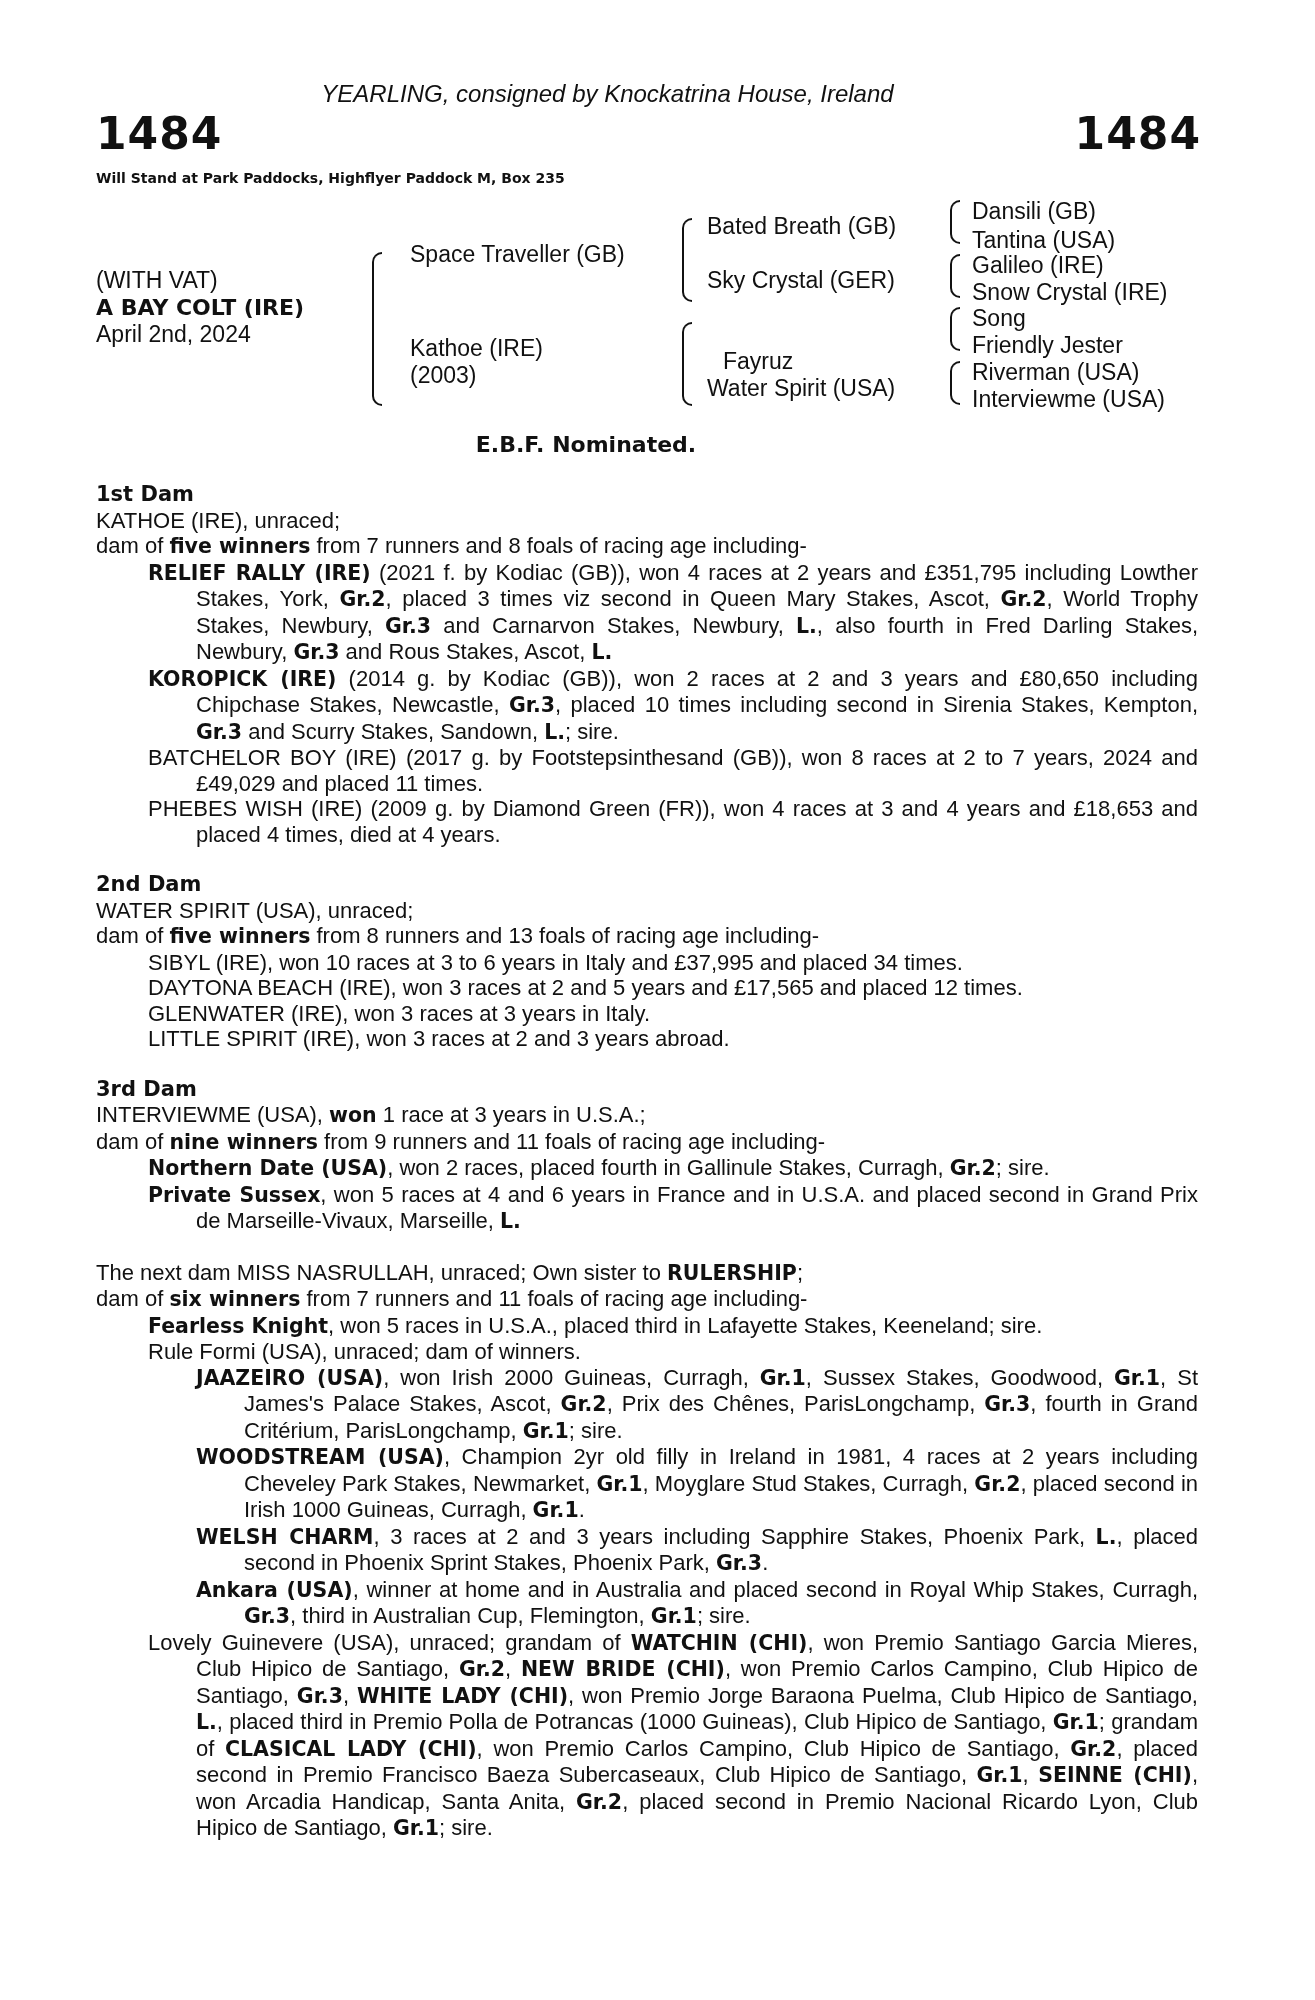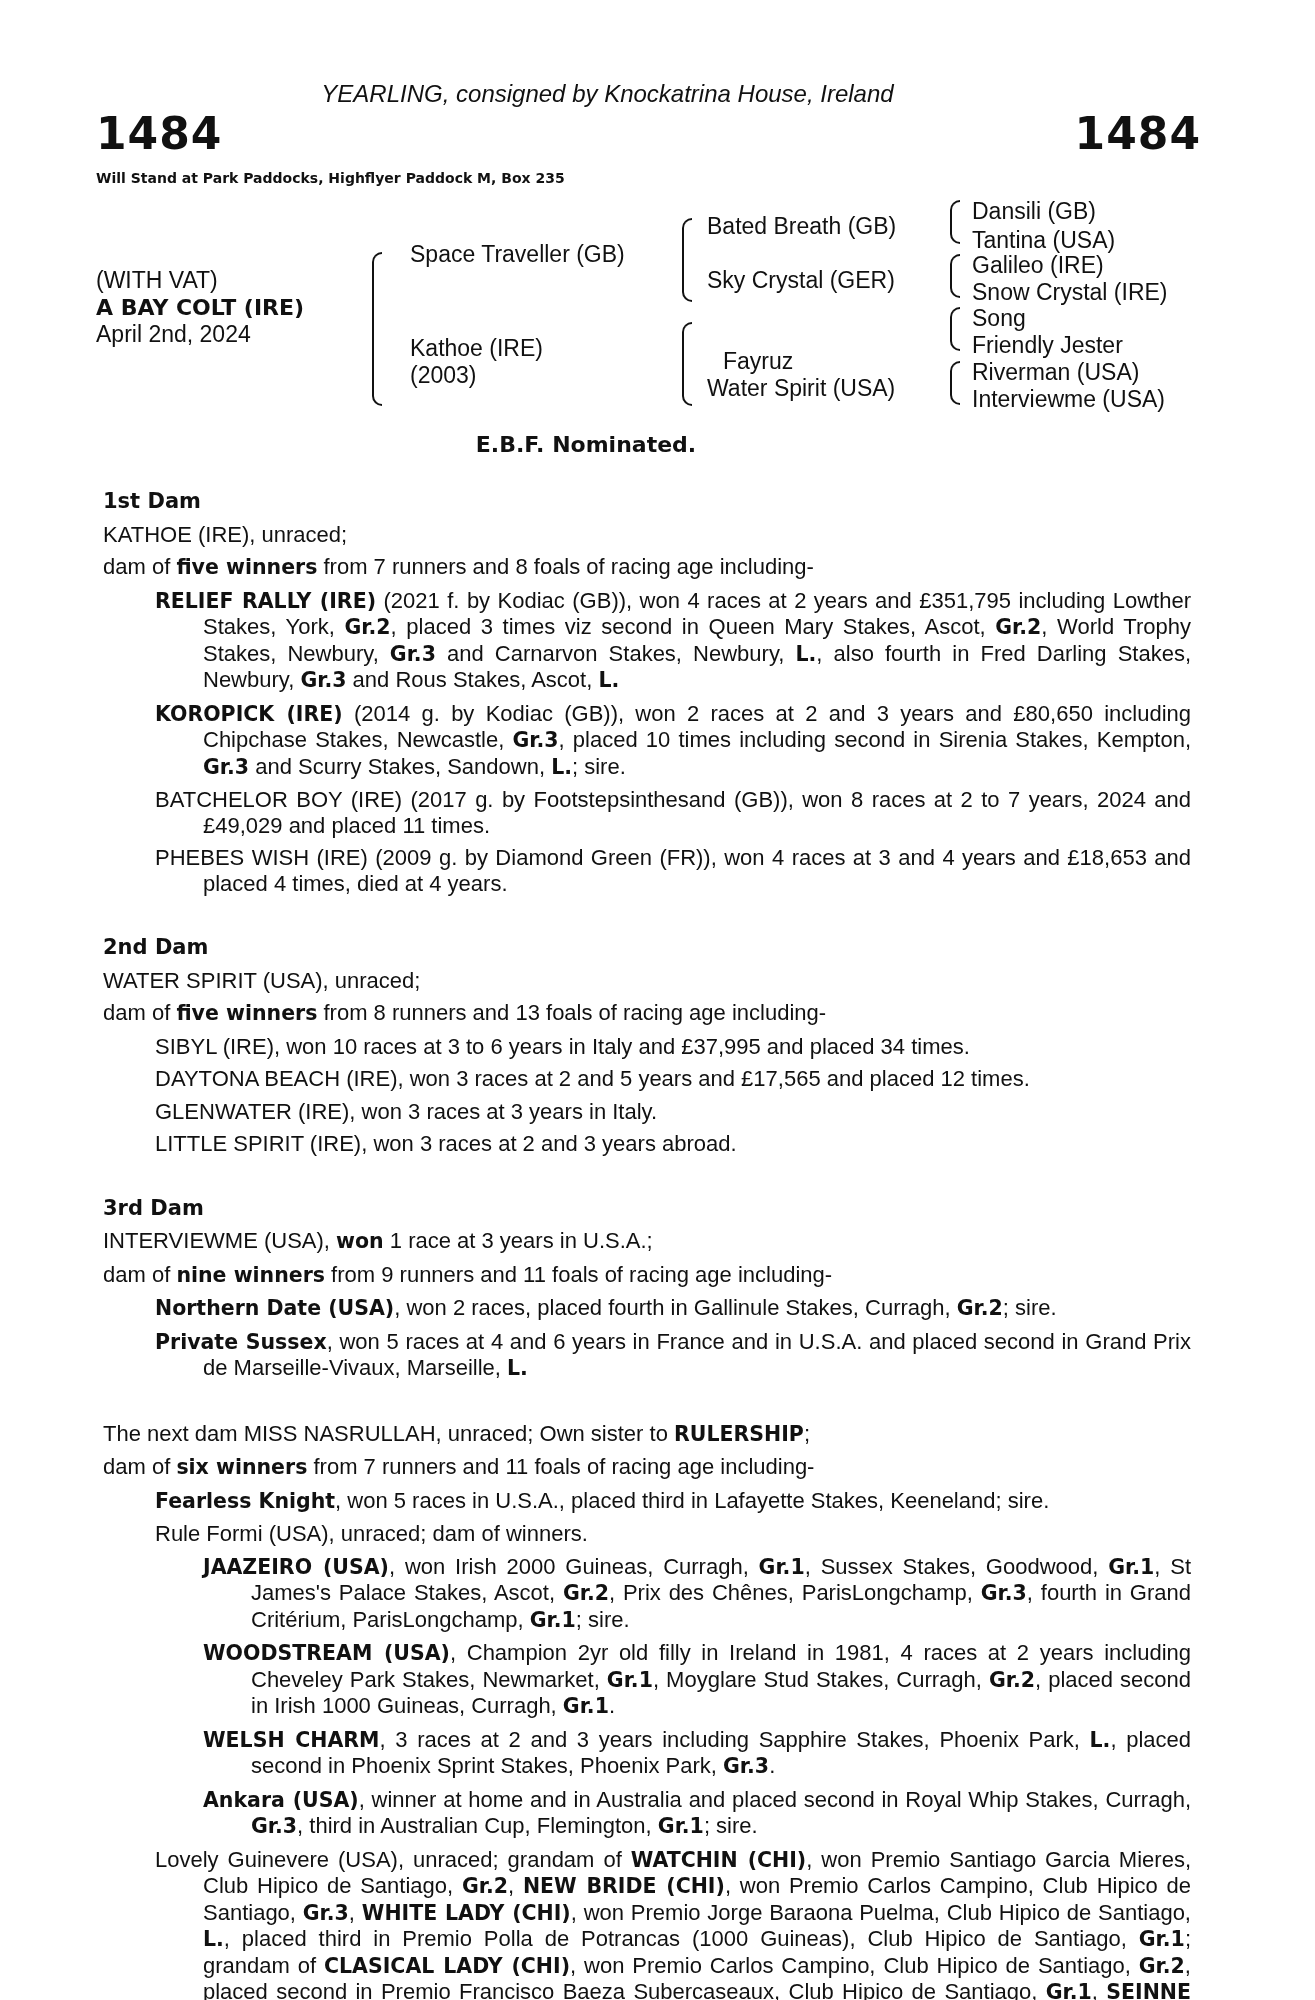--- a/index.html
+++ b/index.html
@@ -8,21 +8,21 @@
   .consign { left: 0; width: 1215px; top: 80px; text-align: center; font-style: italic; font-size: 24px; }
   .lot { top: 108px; font-size: 44px; font-weight: bold; font-family: "DejaVu Sans", sans-serif; letter-spacing: 1px; }
   .lot-left { left: 96px; }
   .lot-right { right: 114px; }
   .stand { left: 96px; top: 170px; font-size: 14px; font-weight: bold; font-family: "DejaVu Sans", sans-serif; }
   .ped { font-size: 23px; line-height: 27px; white-space: nowrap; }
   .bold-h { font-weight: bold; font-family: "DejaVu Sans", sans-serif; }
   .brace { position: absolute; border: 2px solid #111; border-right: none; width: 8px; border-radius: 10px 0 0 10px; }
   .ebf { left: 12px; width: 1148px; text-align: center; top: 432px; font-size: 22px; font-weight: bold; font-family: "DejaVu Sans", sans-serif; }
   .body-text { left: 96px; width: 1102px; font-size: 22px; line-height: 25.5px; text-align: justify; }
-  .body-text p { margin: 7px; }
+  .body-text p { margin: 0; }
   .sec-h { font-weight: bold; font-family: "DejaVu Sans", sans-serif; font-size: 21px; }
   .hang1 { padding-left: 100px; text-indent: -48px; }
   .hang2 { padding-left: 148px; text-indent: -48px; }
   .b { font-weight: bold; font-family: "DejaVu Sans", sans-serif; font-size: 20.5px; }
   .it { }
   .gap { height: 25px; }
 </style>
 </head>
 <body>
 

